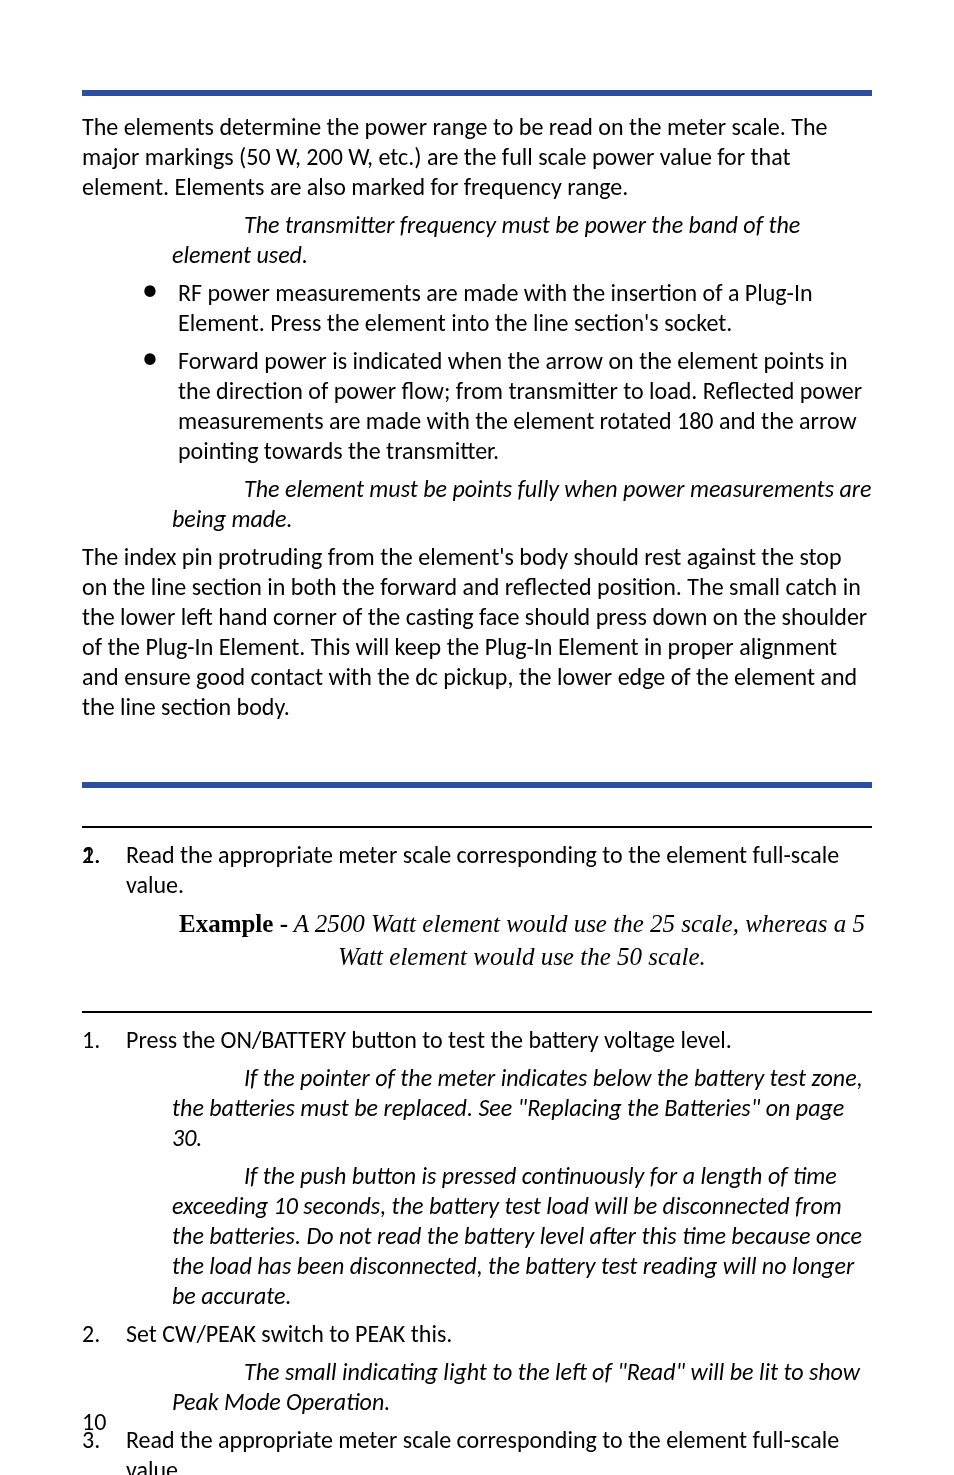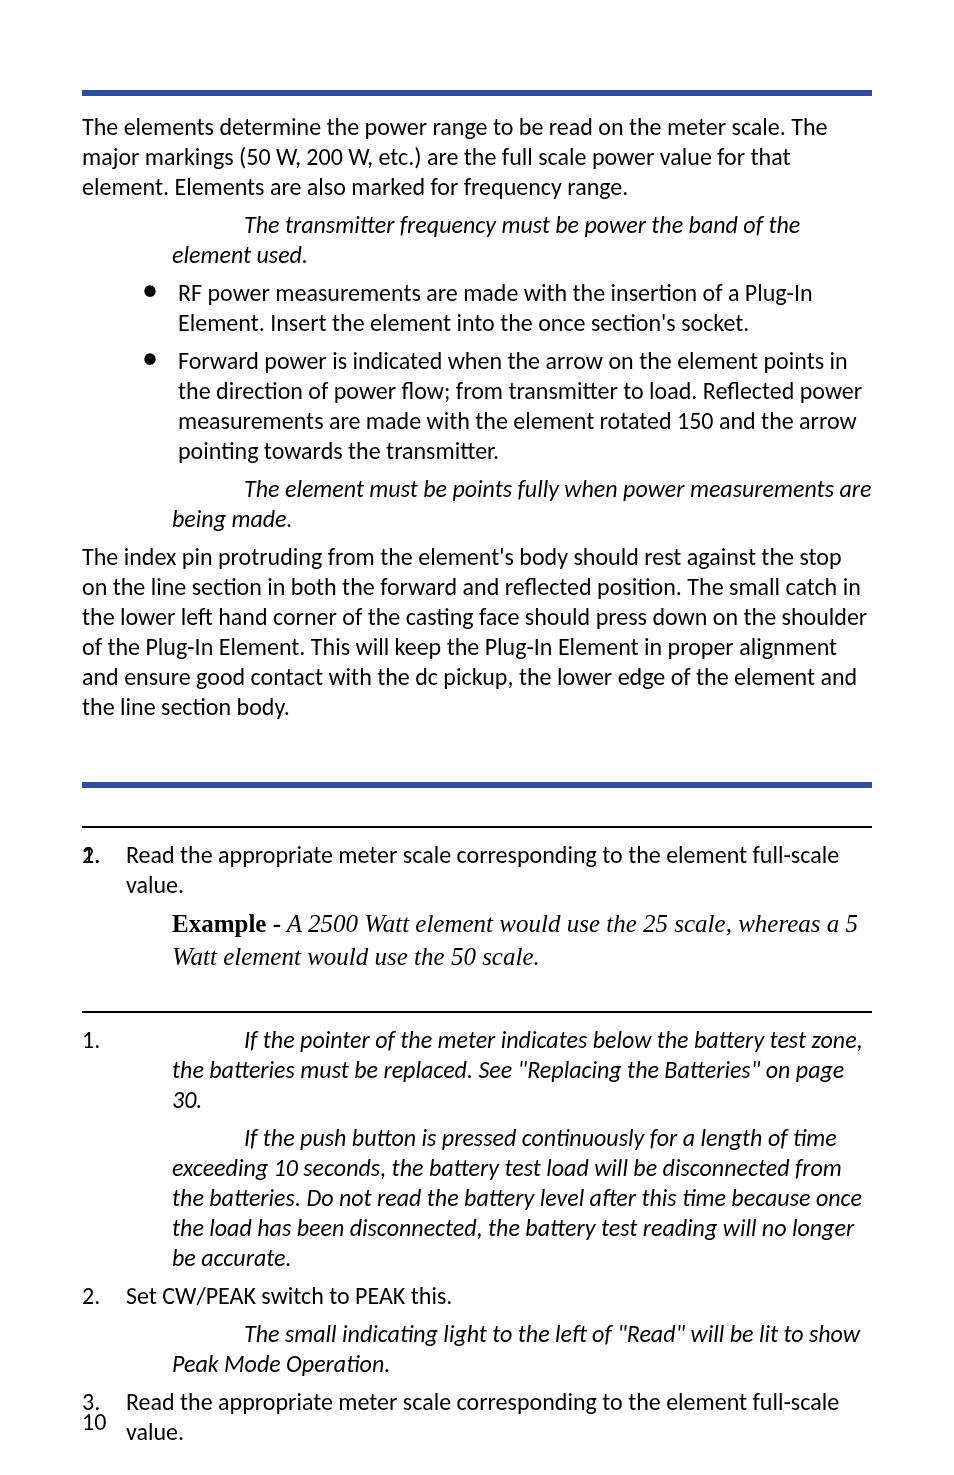--- a/index.html
+++ b/index.html
@@ -64,20 +64,21 @@
     position: absolute;
     left: 0;
     top: 0;
   }
   .example {
     margin: 8px 0 8px 90px;
     font-family: "New Century Schoolbook", "Century Schoolbook", Georgia, serif;
     font-style: italic;
     font-size: 25px;
     line-height: 1.3;
+    text-align: center;
   }
   .example .ex-label {
     font-weight: bold;
     font-style: normal;
   }
   .pagenum {
     position: absolute;
     left: 82px;
     bottom: 38px;
     font-size: 24px;
@@ -90,43 +91,43 @@
 </head>
 <body>
 
 <div class="blue-bar"></div>
 
 <p class="para">The elements determine the power range to be read on the meter scale. The major markings (50 W, 200 W, etc.) are the full scale power value for that element. Elements are also marked for frequency range.</p>
 
 <p class="note"><span class="indent-first"></span><span>The transmitter frequency must be power the band of the element used.</span></p>
 
 <ul class="bullets">
-  <li>RF power measurements are made with the insertion of a Plug-In Element. Insert the element into the once section's socket.</li>
-  <li>Forward power is indicated when the arrow on the element points in the direction of power flow; from transmitter to load. Reflected power measurements are made with the element rotated 150 and the arrow pointing towards the transmitter.</li>
+  <li>RF power measurements are made with the insertion of a Plug-In Element. Press the element into the line section's socket.</li>
+  <li>Forward power is indicated when the arrow on the element points in the direction of power flow; from transmitter to load. Reflected power measurements are made with the element rotated 180 and the arrow pointing towards the transmitter.</li>
 </ul>
 
 <p class="note"><span class="indent-first"></span><span>The element must be points fully when power measurements are being made.</span></p>
 
 <p class="para">The index pin protruding from the element's body should rest against the stop on the line section in both the forward and reflected position. The small catch in the lower left hand corner of the casting face should press down on the shoulder of the Plug-In Element. This will keep the Plug-In Element in proper alignment and ensure good contact with the dc pickup, the lower edge of the element and the line section body.</p>
 
 <div class="blue-bar mt"></div>
 
 <div class="thin-rule"></div>
 
 <ol class="steps">
   <li><span class="num">1.</span></li>
   <li><span class="num">2.</span><span>Read the appropriate meter scale corresponding to the element full-scale value.</span></li>
 </ol>
 
 <p class="example"><span class="ex-label">Example -</span><span> A 2500 Watt element would use the 25 scale, whereas a 5 Watt element would use the 50 scale.</span></p>
 
 <div class="thin-rule"></div>
 
 <ol class="steps">
-  <li><span class="num">1.</span></li>
+  <li><span class="num">1.</span><span>Press the ON/BATTERY button to test the battery voltage level.</span></li>
 </ol>
 
 <p class="note"><span class="indent-first"></span><span>If the pointer of the meter indicates below the battery test zone, the batteries must be replaced. See "Replacing the Batteries" on page 30.</span></p>
 
 <p class="note"><span class="indent-first"></span><span>If the push button is pressed continuously for a length of time exceeding 10 seconds, the battery test load will be disconnected from the batteries.  Do not read the battery level after this time because once the load has been disconnected, the battery test reading will no longer be accurate.</span></p>
 
 <ol class="steps">
   <li><span class="num">2.</span><span>Set CW/PEAK switch to PEAK this.</span></li>
 </ol>
 

